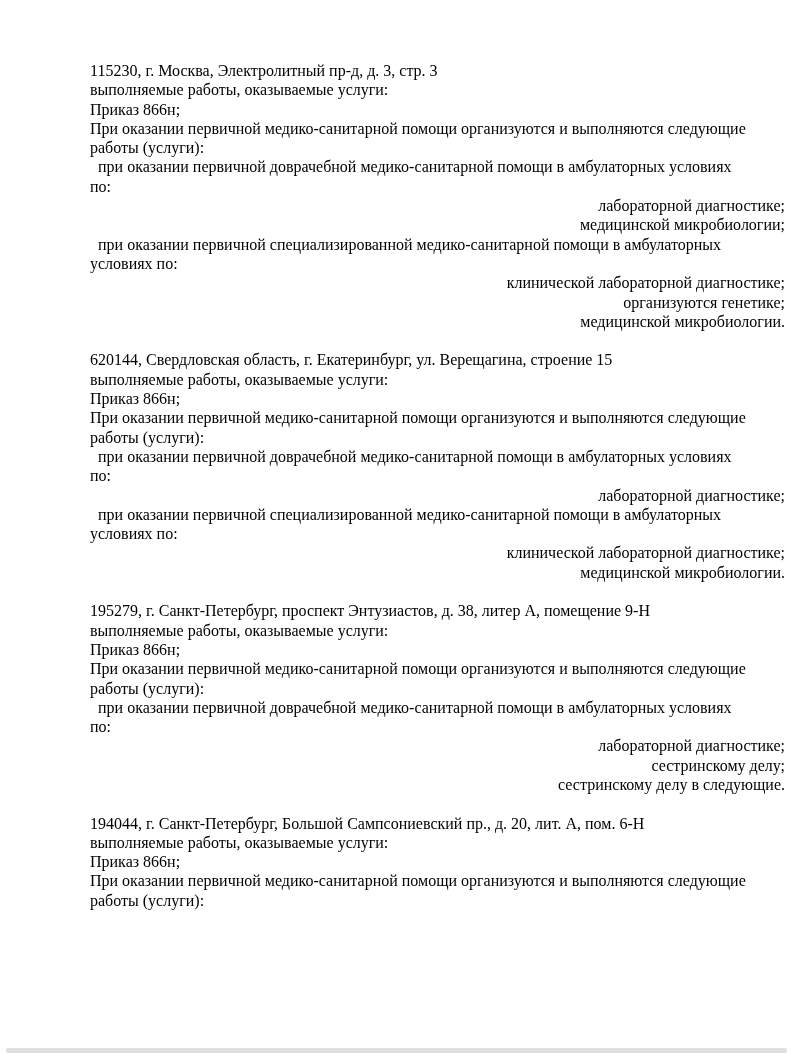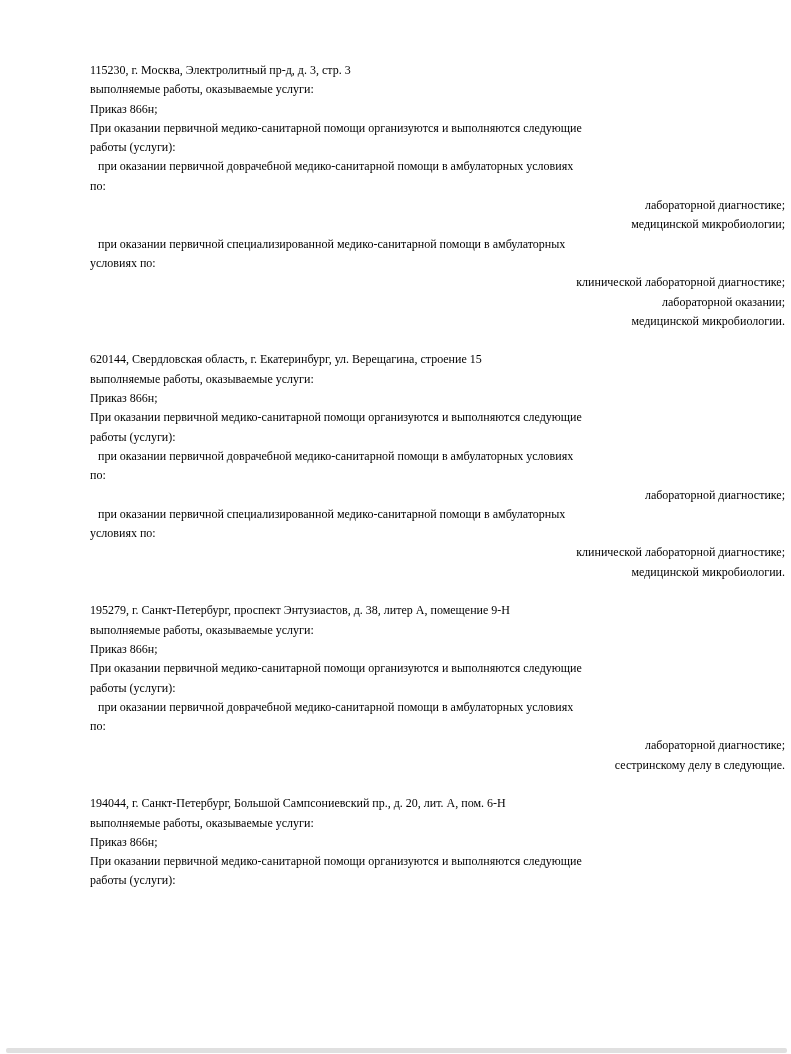--- a/index.html
+++ b/index.html
@@ -9,21 +9,21 @@
     height: 1054px;
     background: #ffffff;
     overflow: hidden;
   }
   .doc {
     position: absolute;
     left: 90px;
     top: 61px;
     width: 695px;
     font-family: "Liberation Serif", "DejaVu Serif", serif;
-    font-size: 12px;
+    font-size: 16px;
     line-height: 19.3px;
     color: #000000;
   }
   .section {
     margin: 0 0 19.3px 0;
   }
   .line {
     white-space: pre;
     height: 19.3px;
   }
@@ -50,21 +50,21 @@
       <div class="line i0">Приказ 866н;</div>
       <div class="line i0">При оказании первичной медико-санитарной помощи организуются и выполняются следующие</div>
       <div class="line i0">работы (услуги):</div>
       <div class="line i1">при оказании первичной доврачебной медико-санитарной помощи в амбулаторных условиях</div>
       <div class="line i0">по:</div>
       <div class="line i2">лабораторной диагностике;</div>
       <div class="line i2">медицинской микробиологии;</div>
       <div class="line i1">при оказании первичной специализированной медико-санитарной помощи в амбулаторных</div>
       <div class="line i0">условиях по:</div>
       <div class="line i2">клинической лабораторной диагностике;</div>
-      <div class="line i2">лабораторной оказании;</div>
+      <div class="line i2">организуются генетике;</div>
       <div class="line i2">медицинской микробиологии.</div>
     </div>
     <div class="section">
       <div class="line i0">620144, Свердловская область, г. Екатеринбург, ул. Верещагина, строение 15</div>
       <div class="line i0">выполняемые работы, оказываемые услуги:</div>
       <div class="line i0">Приказ 866н;</div>
       <div class="line i0">При оказании первичной медико-санитарной помощи организуются и выполняются следующие</div>
       <div class="line i0">работы (услуги):</div>
       <div class="line i1">при оказании первичной доврачебной медико-санитарной помощи в амбулаторных условиях</div>
       <div class="line i0">по:</div>
@@ -76,20 +76,21 @@
     </div>
     <div class="section">
       <div class="line i0">195279, г. Санкт-Петербург, проспект Энтузиастов, д. 38, литер А, помещение 9-Н</div>
       <div class="line i0">выполняемые работы, оказываемые услуги:</div>
       <div class="line i0">Приказ 866н;</div>
       <div class="line i0">При оказании первичной медико-санитарной помощи организуются и выполняются следующие</div>
       <div class="line i0">работы (услуги):</div>
       <div class="line i1">при оказании первичной доврачебной медико-санитарной помощи в амбулаторных условиях</div>
       <div class="line i0">по:</div>
       <div class="line i2">лабораторной диагностике;</div>
+      <div class="line i2">сестринскому делу;</div>
       <div class="line i2">сестринскому делу в следующие.</div>
     </div>
     <div class="section">
       <div class="line i0">194044, г. Санкт-Петербург, Большой Сампсониевский пр., д. 20, лит. А, пом. 6-Н</div>
       <div class="line i0">выполняемые работы, оказываемые услуги:</div>
       <div class="line i0">Приказ 866н;</div>
       <div class="line i0">При оказании первичной медико-санитарной помощи организуются и выполняются следующие</div>
       <div class="line i0">работы (услуги):</div>
     </div>
   </div>

